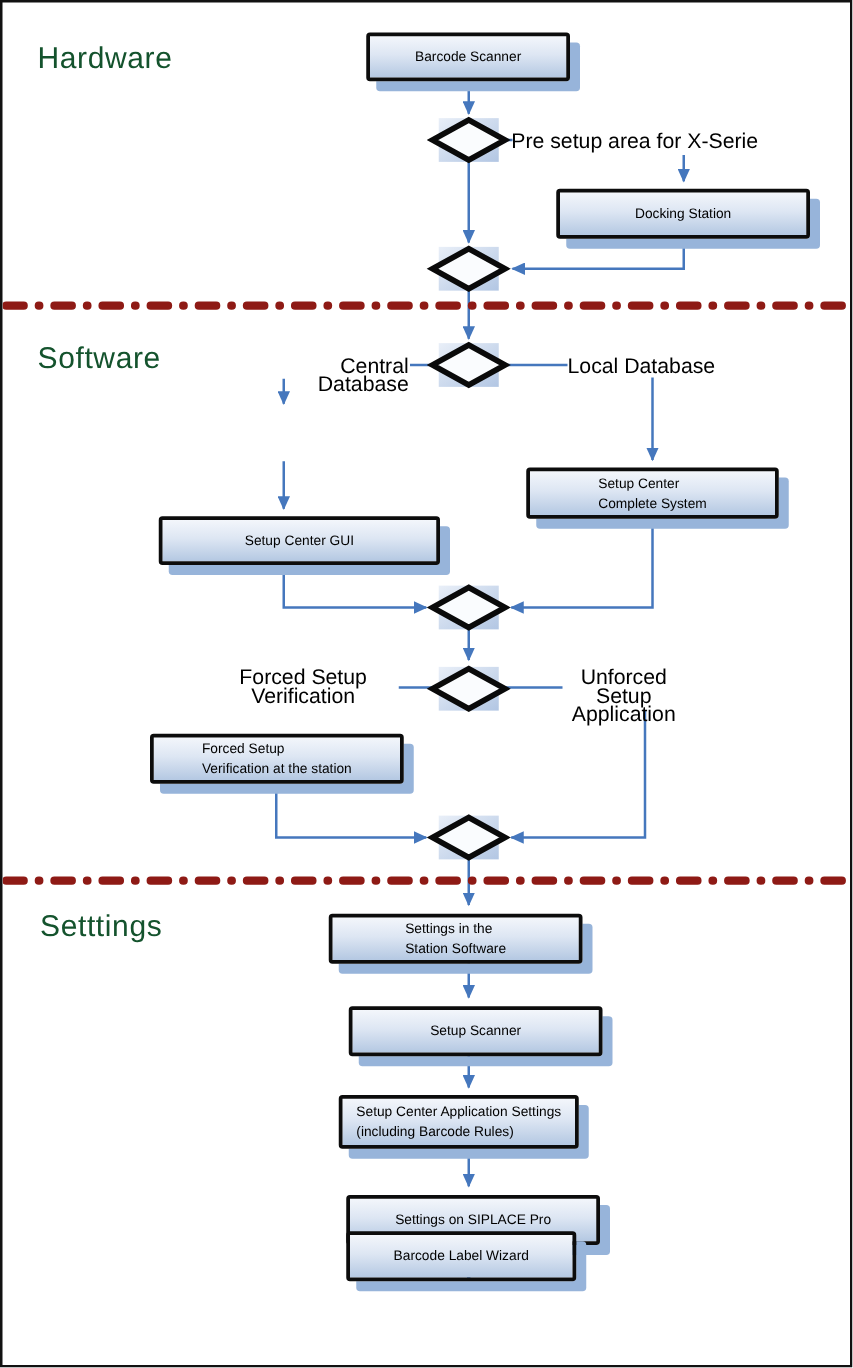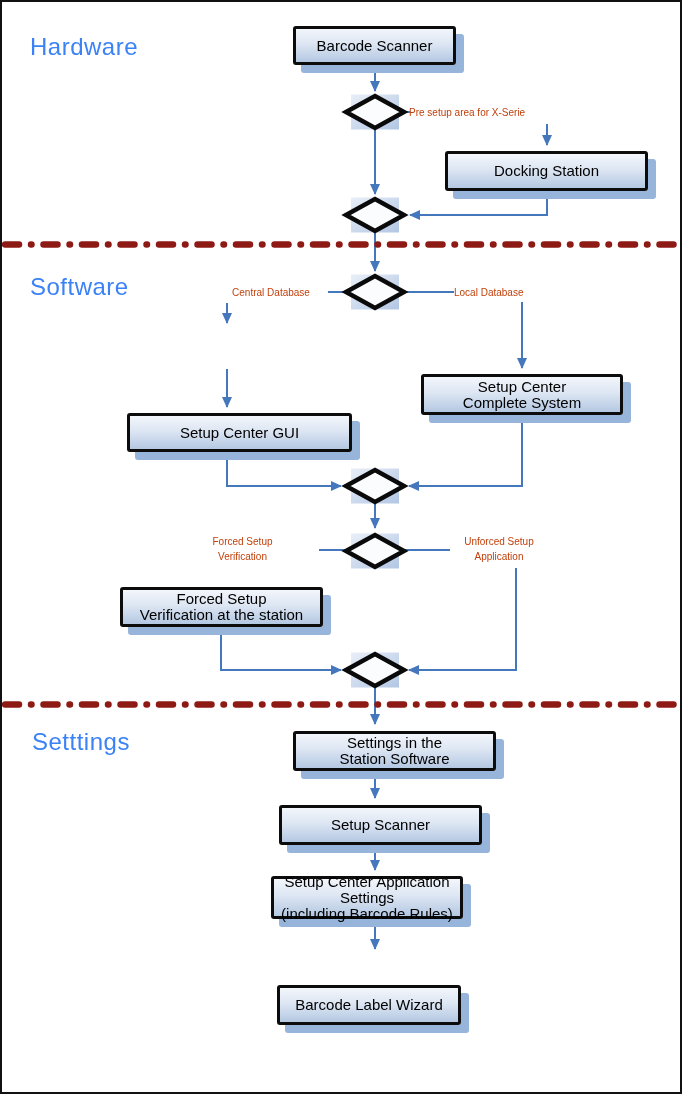--- a/index.html
+++ b/index.html
@@ -7,31 +7,31 @@
     position:relative;width:682px;height:1094px;background:#ffffff;
     border:2px solid #111;box-sizing:border-box;overflow:hidden;
     font-family:"Liberation Sans", sans-serif;
   }
   .overlay{position:absolute;left:0;top:0;pointer-events:none;}
   .node{
     position:absolute;box-sizing:border-box;
     border:3px solid #0c0c0c;border-radius:3px;
     background:linear-gradient(180deg,#f3f6fb 0%,#dde6f3 45%,#b4c8e2 100%);
     box-shadow:8px 8px 0 0 #97b4da;
-    display:flex;align-items:center;justify-content:center;text-align:center;
-    font-size:15px;line-height:16px;color:#000;white-space:pre-line;
+    display:flex;align-items:center;justify-content:center;
+    font-size:11px;line-height:16px;color:#000;white-space:pre-line;
   }
   .section-label{
-    position:absolute;font-size:24px;color:#3b82f6;letter-spacing:0.5px;
+    position:absolute;font-size:24px;color:#14532d;letter-spacing:0.5px;
   }
   .side-label{
-    position:absolute;font-size:10px;line-height:15px;color:#c2410c;white-space:pre-line;
+    position:absolute;font-size:17px;line-height:15px;color:#000000;white-space:pre-line;
   }
   .center{text-align:center;}
-  .right{text-align:center;}
+  .right{text-align:right;}
 </style>
 </head>
 <body>
 
 <div class="canvas">
 
   <svg class="overlay" width="682" height="1094" viewBox="0 0 682 1094">
     <defs>
       <linearGradient id="sq" x1="0" y1="0" x2="1" y2="1">
         <stop offset="0" stop-color="#e9eff8"></stop>
@@ -105,25 +105,26 @@
   <div class="section-label" style="left:28px;top:271px">Software</div>
   <div class="section-label" style="left:30px;top:726px">Setttings</div>
 
   <div class="node" style="left:291px;top:24px;width:163px;height:39px">Barcode Scanner</div>
   <div class="node" style="left:443px;top:149px;width:203px;height:40px">Docking Station</div>
   <div class="node" style="left:125px;top:411px;width:225px;height:39px">Setup Center GUI</div>
   <div class="node" style="left:419px;top:372px;width:202px;height:41px">Setup Center
 Complete System</div>
   <div class="node" style="left:118px;top:585px;width:203px;height:40px">Forced Setup
 Verification at the station</div>
-  <div class="node" style="left:291px;top:729px;width:203px;height:40px">Settings in the
+  <div class="node" style="left:261px;top:729px;width:203px;height:40px">Settings in the
 Station Software</div>
   <div class="node" style="left:277px;top:803px;width:203px;height:40px">Setup Scanner</div>
   <div class="node" style="left:269px;top:874px;width:192px;height:43px">Setup Center Application Settings
 (including Barcode Rules)</div>
+  <div class="node" style="left:275px;top:954px;width:203px;height:40px">Settings on SIPLACE Pro</div>
   <div class="node" style="left:275px;top:983px;width:184px;height:40px">Barcode Label Wizard</div>
 
   <div class="side-label" style="left:407px;top:103px">Pre setup area for X-Serie</div>
   <div class="side-label right" style="left:213px;top:283px;width:112px">Central Database</div>
   <div class="side-label" style="left:452px;top:283px">Local Database</div>
   <div class="side-label center" style="left:178px;top:532px;width:125px">Forced Setup
 Verification</div>
   <div class="side-label center" style="left:438px;top:532px;width:118px">Unforced Setup
 Application</div>
 

